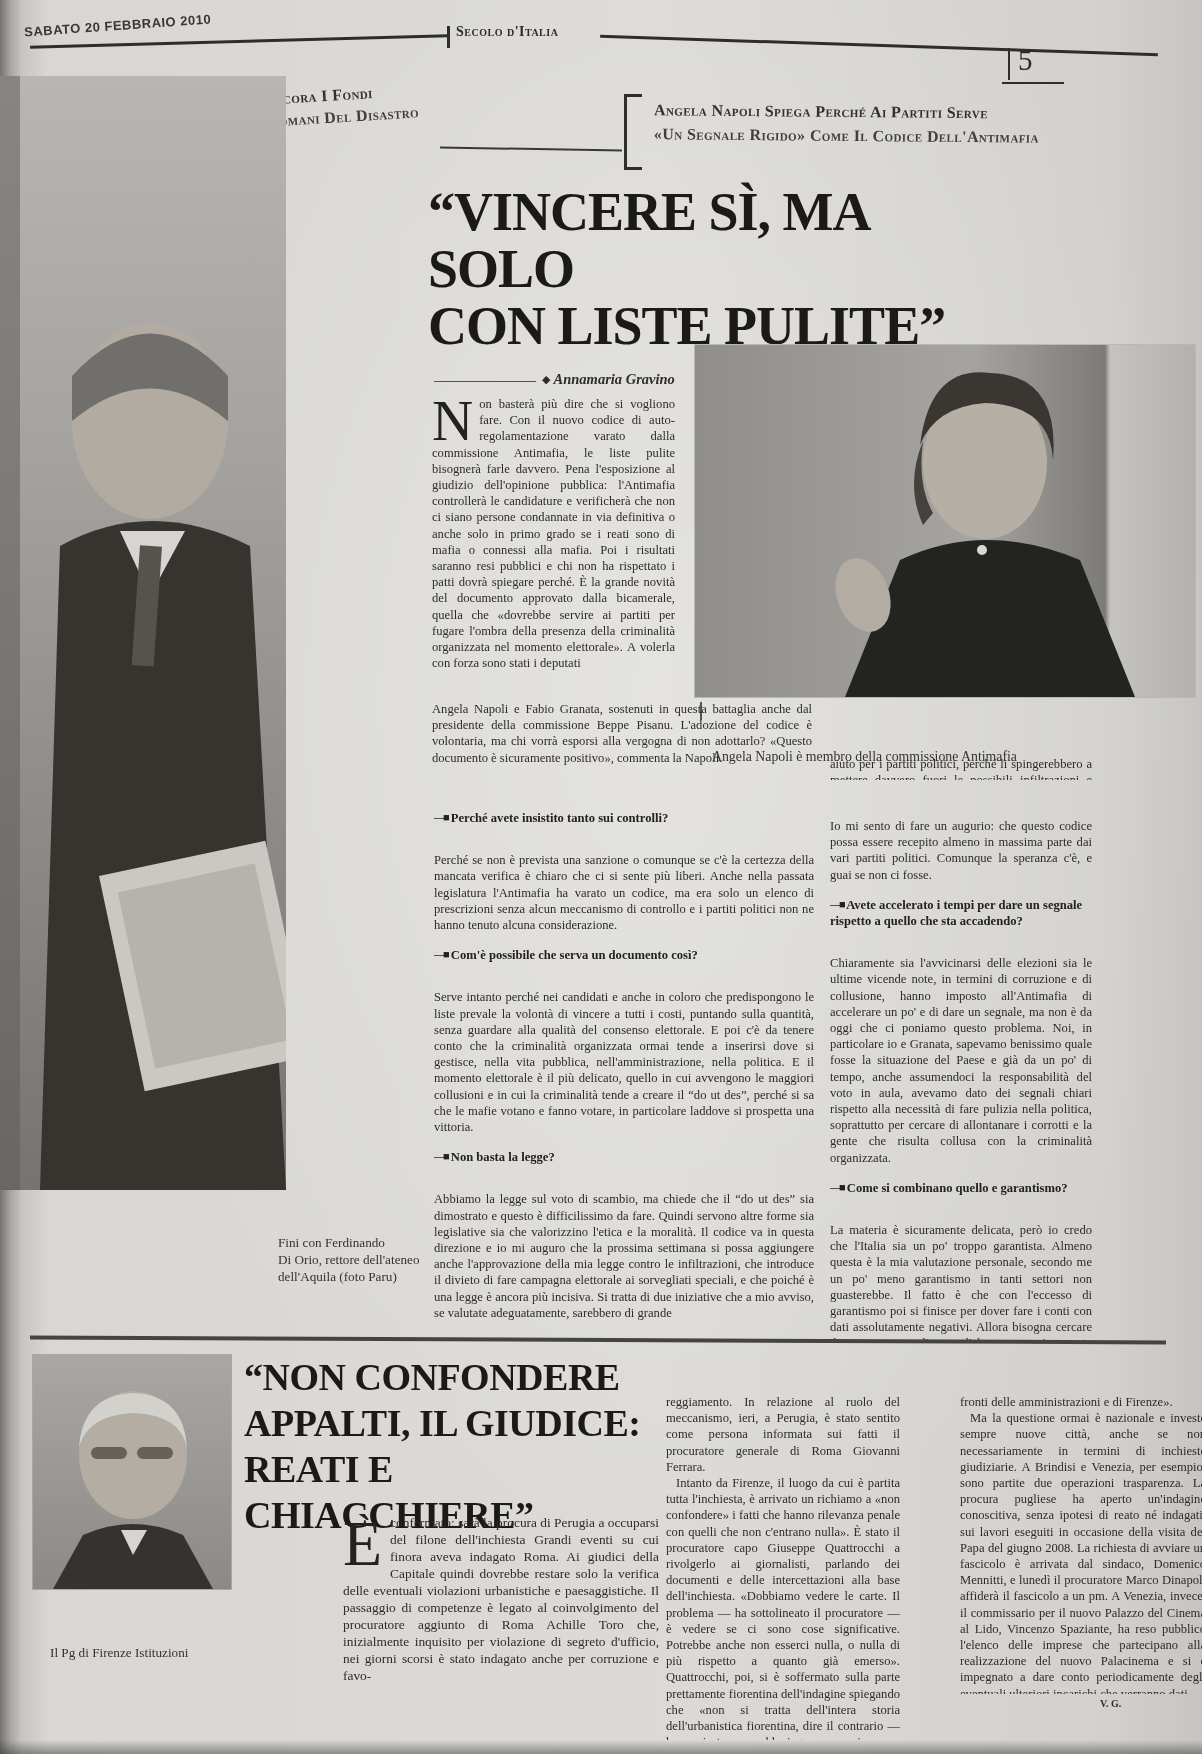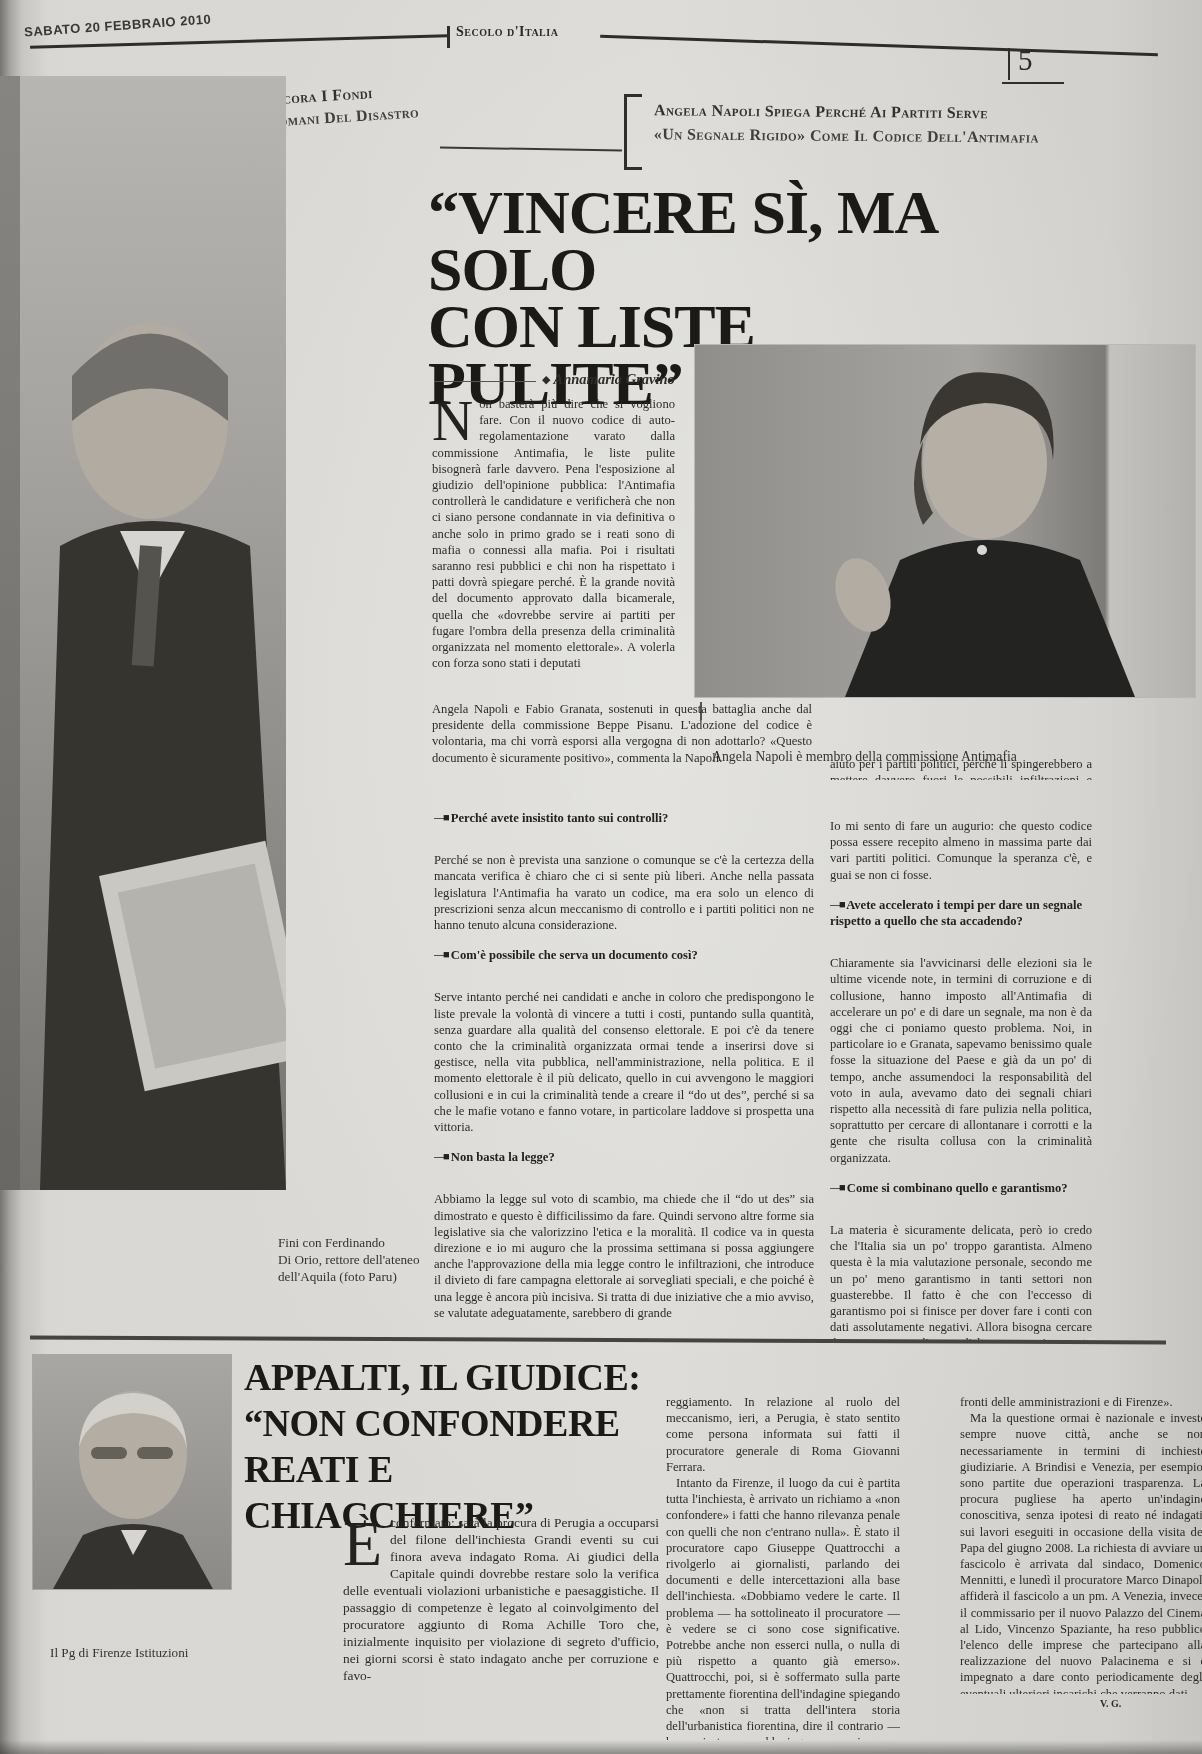--- a/index.html
+++ b/index.html
@@ -52,21 +52,21 @@
     <div style="font-weight:600;color:#413f39;">Promessi Dalle Istituzioni All'Indomani Del Disastro</div>
   </div>
   <div class="abs" style="left:440px;top:148px;width:182px;height:2px;background:#3a3935;transform:rotate(1deg);"></div>
 
   <div class="abs bracket" style="left:624px;top:94px;height:70px;"></div>
   <div class="abs kicker" style="left:654px;top:100px;width:392px;font-size:16px;line-height:24px;transform:rotate(.5deg);">
     <div><b>Angela Napoli</b><span> Spiega Perché Ai Partiti Serve</span></div>
     <div style="font-weight:600;color:#413f39;">«Un Segnale Rigido» Come Il Codice Dell'Antimafia</div>
   </div>
 
-  <div class="abs headline" style="left:428px;top:184px;width:580px;font-size:62px;line-height:57px;">
+  <div class="abs headline" style="left:428px;top:184px;width:580px;font-size:54px;line-height:57px;">
     <div>“VINCERE SÌ, MA SOLO</div>
     <div>CON LISTE PULITE”</div>
   </div>
 
   <div class="abs" style="left:0;top:76px;width:286px;height:1114px;">
     <svg width="286" height="1114" viewBox="0 0 286 1114">
       <defs>
         <linearGradient id="gL" x1="0" y1="0" x2="0" y2="1">
           <stop offset="0" stop-color="#b7b6b2"></stop>
             <stop offset=".35" stop-color="#a3a29e"></stop>
@@ -160,22 +160,22 @@
       <path d="M46 92 Q50 40 100 38 Q152 40 154 95 Q150 60 100 58 Q55 60 46 92 Z" fill="#d3d1cc"></path>
       <rect x="58" y="92" width="36" height="12" rx="6" fill="#4a4843" opacity=".75"></rect>
       <rect x="104" y="92" width="36" height="12" rx="6" fill="#4a4843" opacity=".75"></rect>
       <path d="M20 234 L50 180 Q100 158 150 180 L180 234 Z" fill="#34332f"></path>
       <path d="M88 175 L100 200 L114 175 Z" fill="#d6d5d1"></path>
     </svg>
   </div>
   <div class="abs caption" style="left:50px;top:1596px;width:200px;">Il Pg di Firenze Istituzioni</div>
 
   <div class="abs headline" style="left:244px;top:1354px;width:430px;font-size:38px;line-height:46px;letter-spacing:-.5px;">
+    <div>“NON CONFONDERE</div>
     <div>APPALTI, IL GIUDICE:</div>
-    <div>“NON CONFONDERE</div>
     <div>REATI E CHIACCHIERE”</div>
   </div>
 
   <div class="abs body-text clip" style="left:343px;top:1514px;width:316px;height:228px;font-size:13.4px;line-height:17px;">
     <span class="dropcap-big">È</span><span>confermato: sarà la procura di Perugia a occuparsi del filone dell'inchiesta Grandi eventi su cui finora aveva indagato Roma. Ai giudici della Capitale quindi dovrebbe restare solo la verifica delle eventuali violazioni urbanistiche e paesaggistiche. Il passaggio di competenze è legato al coinvolgimento del procuratore aggiunto di Roma Achille Toro che, inizialmente inquisito per violazione di segreto d'ufficio, nei giorni scorsi è stato indagato anche per corruzione e favo-</span>
   </div>
 
   <div class="abs body-text clip" style="left:666px;top:1368px;width:234px;height:372px;">
     <p class="noind">reggiamento. In relazione al ruolo del meccanismo, ieri, a Perugia, è stato sentito come persona informata sui fatti il procuratore generale di Roma Giovanni Ferrara.</p>
     <p>Intanto da Firenze, il luogo da cui è partita tutta l'inchiesta, è arrivato un richiamo a «non confondere» i fatti che hanno rilevanza penale con quelli che non c'entrano nulla». È stato il procuratore capo Giuseppe Quattrocchi a rivolgerlo ai giornalisti, parlando dei documenti e delle intercettazioni alla base dell'inchiesta. «Dobbiamo vedere le carte. Il problema — ha sottolineato il procuratore — è vedere se ci sono cose significative. Potrebbe anche non esserci nulla, o nulla di più rispetto a quanto già emerso». Quattrocchi, poi, si è soffermato sulla parte prettamente fiorentina dell'indagine spiegando che «non si tratta dell'intera storia dell'urbanistica fiorentina, dire il contrario — ha precisato — sarebbe ingeneroso nei con-</p>

